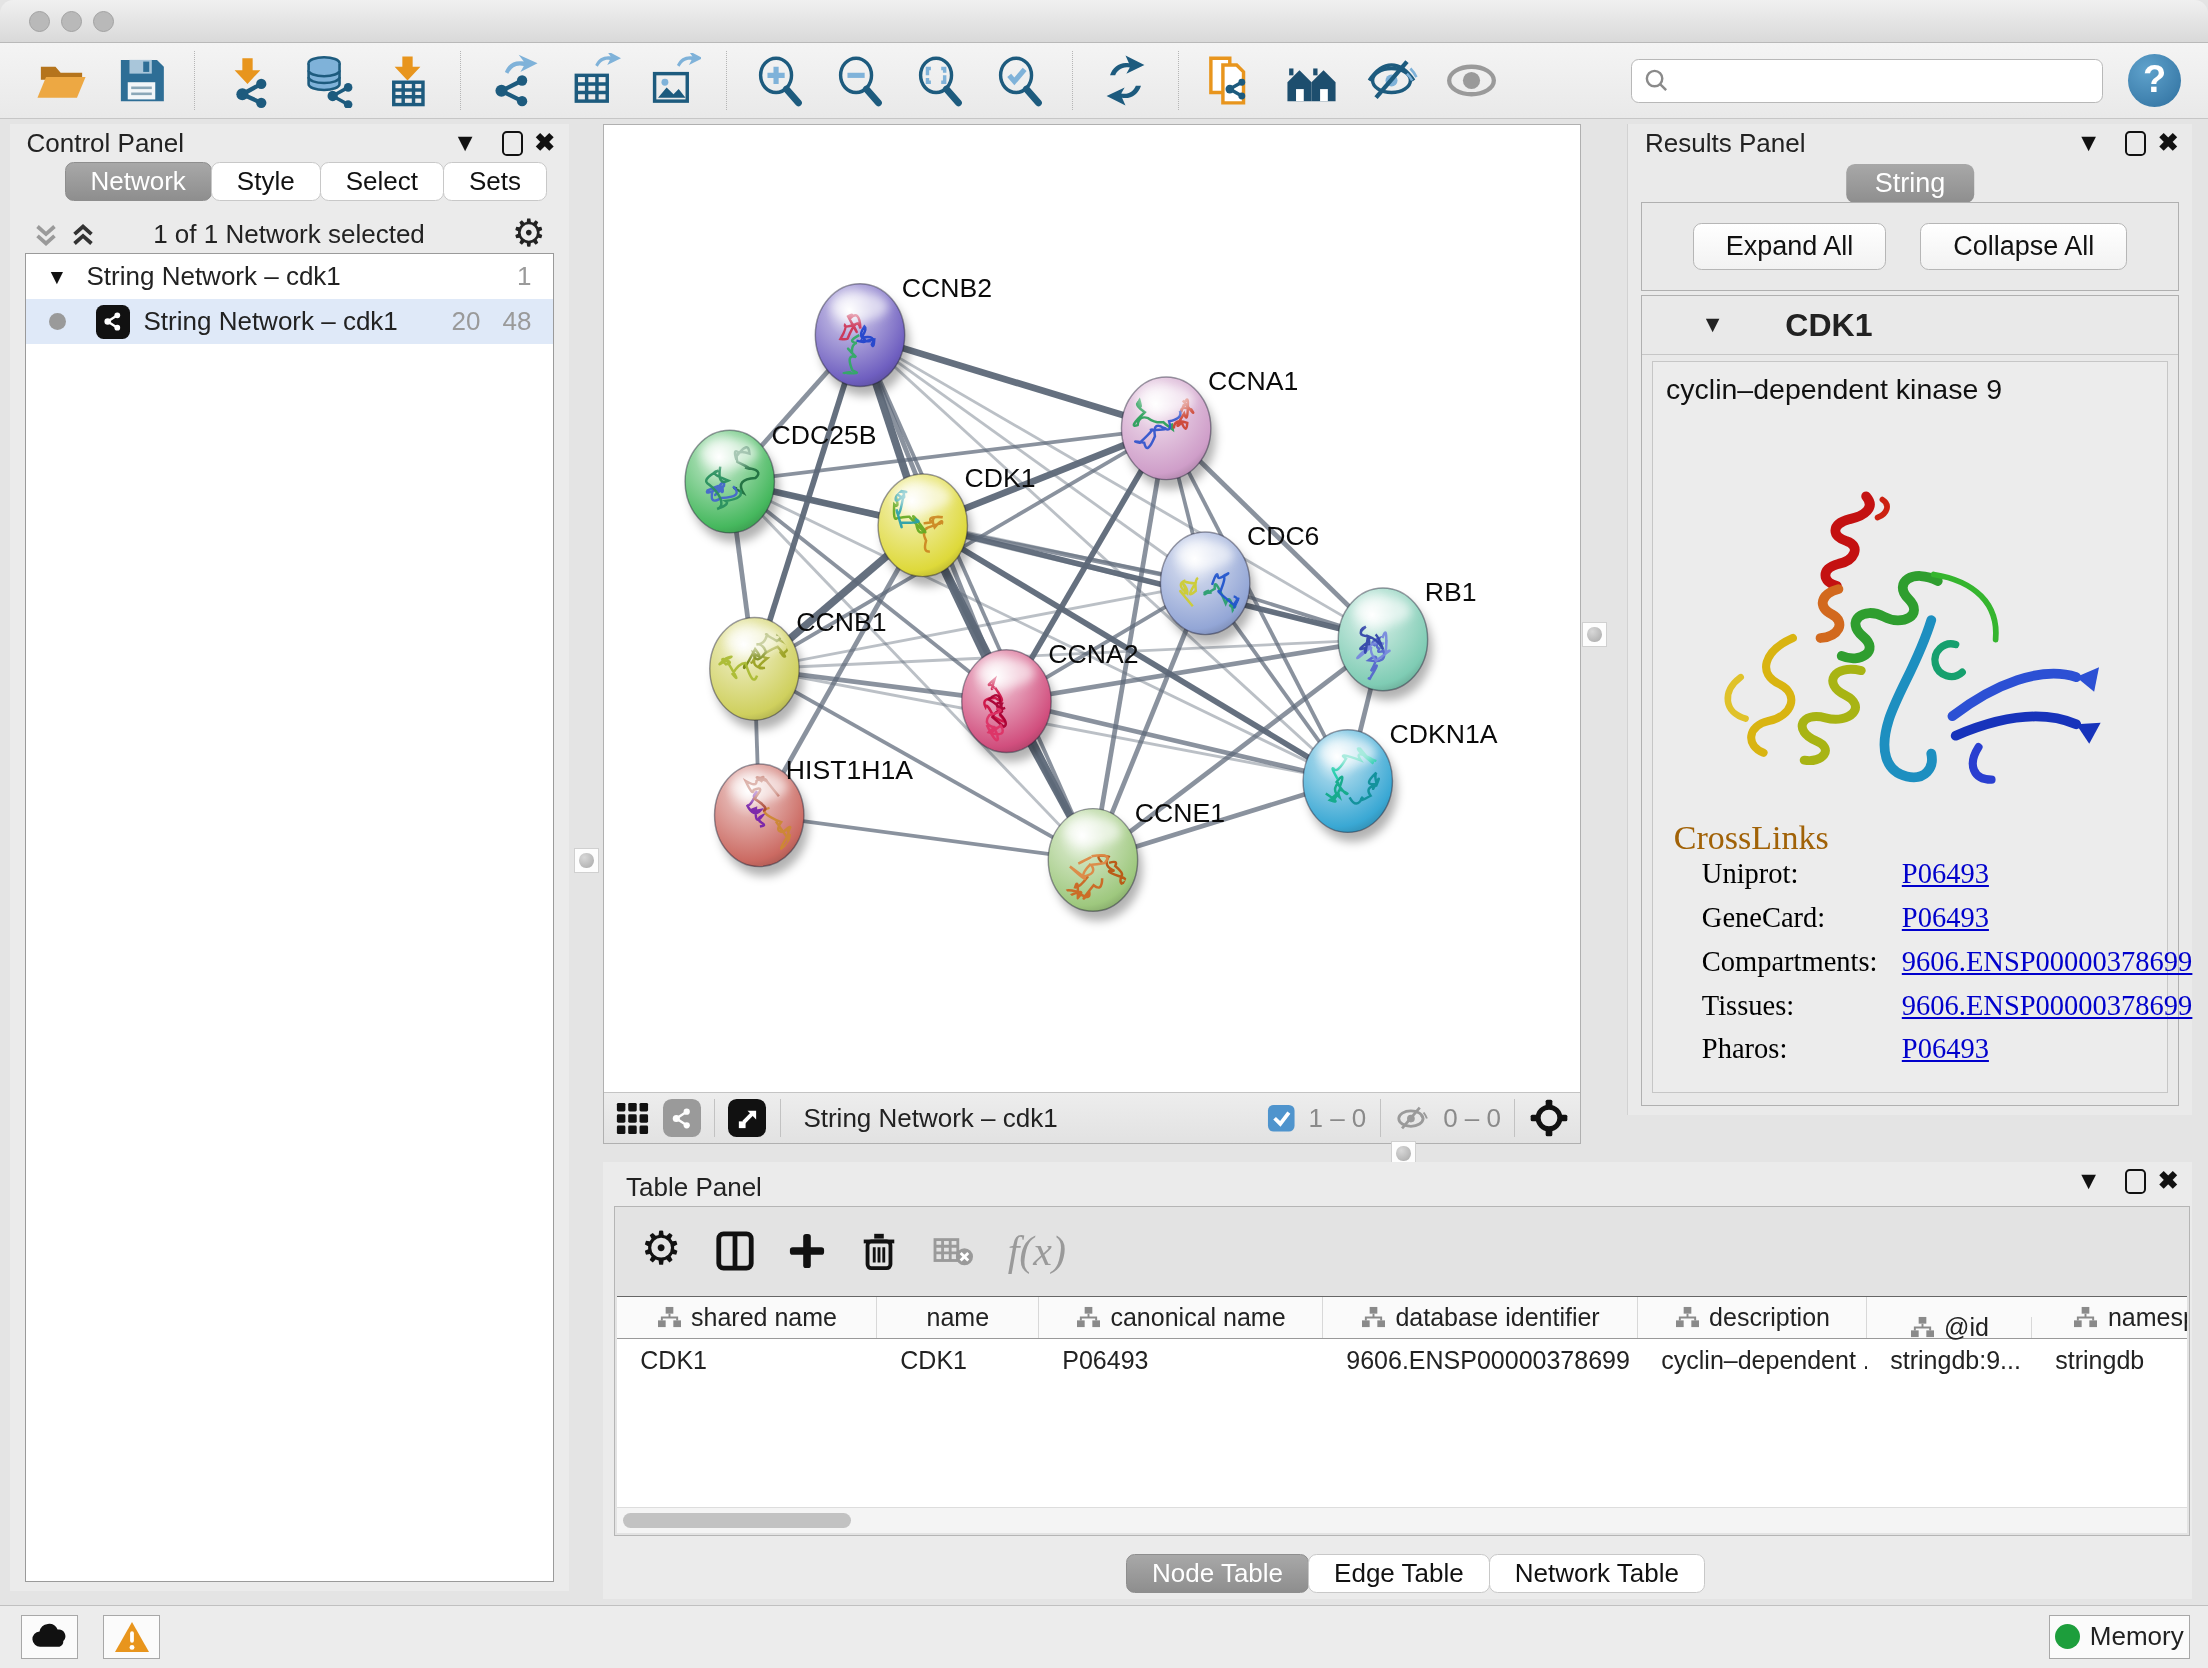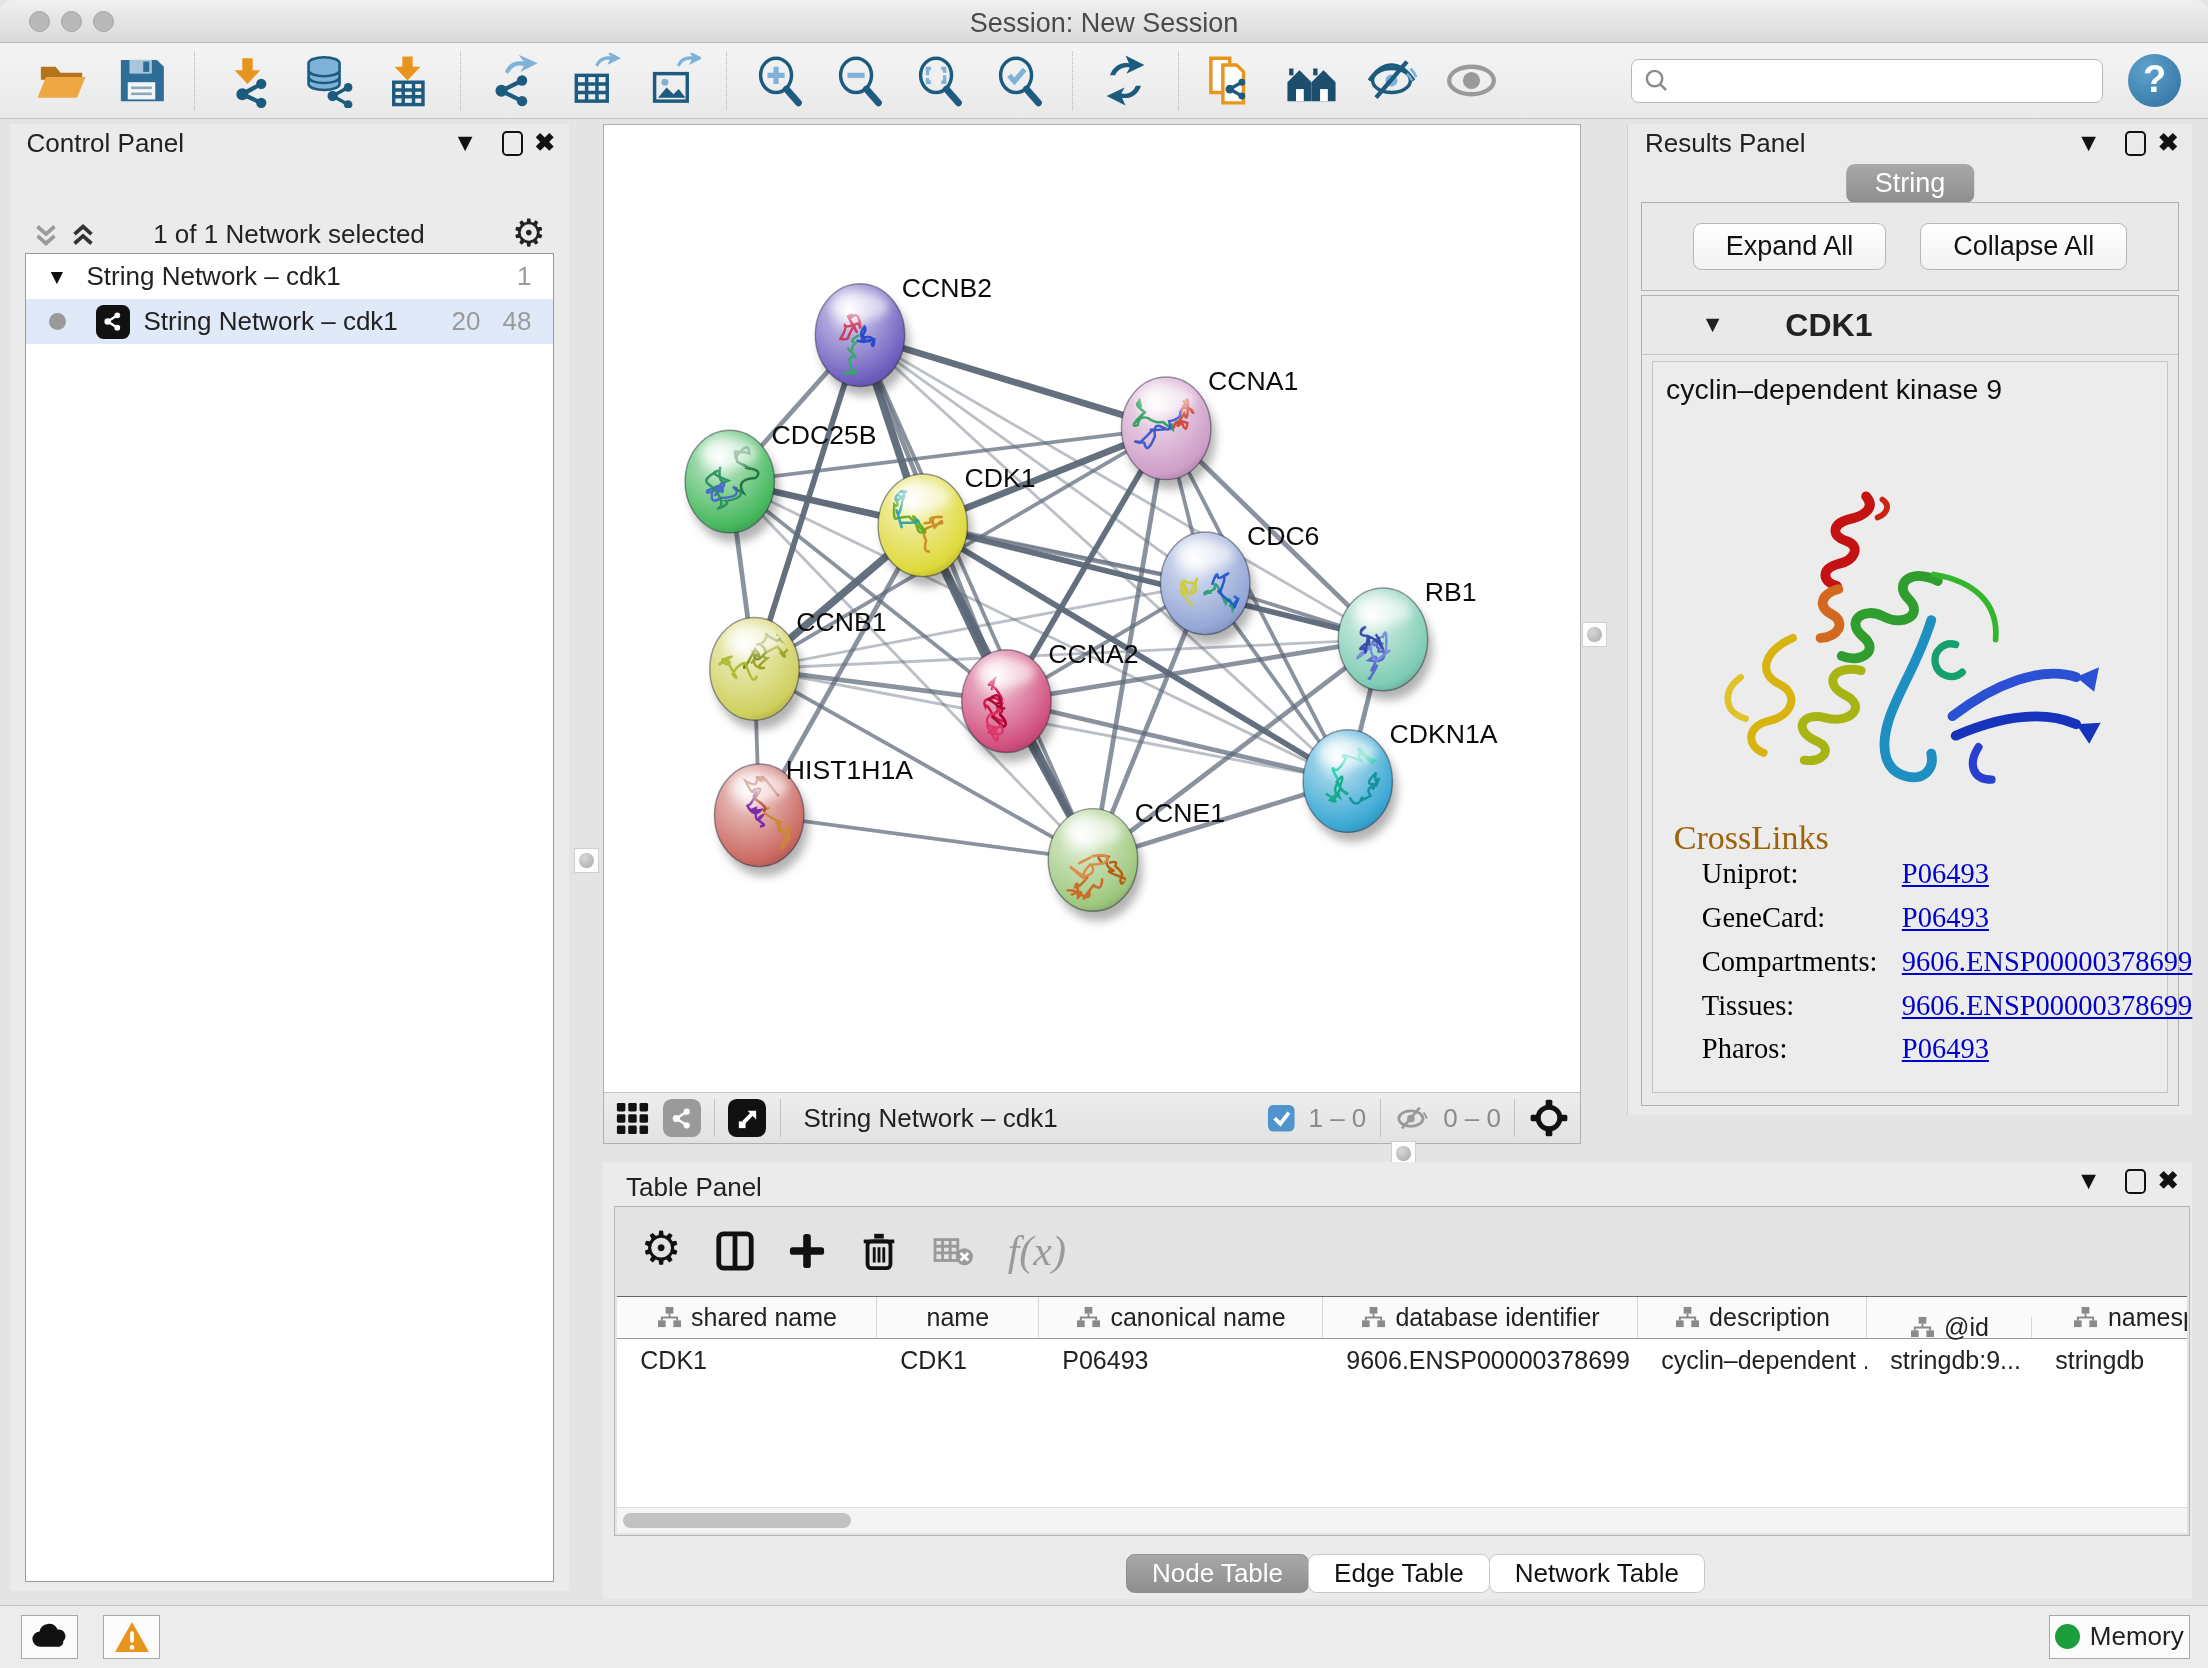--- a/index.html
+++ b/index.html
@@ -138,21 +138,20 @@
 
   svg text { font-family:"Liberation Sans",sans-serif; }
 </style>
 </head>
 <body>
 
 <div class="titlebar">
   <span class="traffic t1"></span>
   <span class="traffic t2"></span>
   <span class="traffic t3"></span>
-  <div class="win-title">Session: New Session</div>
 </div>
 
 <div class="toolbar">
   <svg class="tbi" viewBox="0 0 64 64">
     <path d="M8 16h17l6 7h25v8H8z" fill="#b5741c"></path>
     <path d="M4 52l10-24h46l-10 24z" fill="#eda843"></path>
   </svg>
   <svg class="tbi" viewBox="0 0 64 64">
     <path d="M8 8h42l8 8v40H8z" fill="#2e6e96"></path>
     <rect x="18" y="8" width="26" height="16" fill="#a9c6da"></rect>
@@ -285,20 +284,26 @@
   </div>
   <div class="helpbtn">?</div>
 </div>
 
 <div class="control-panel">
   <div class="cp-head">
     <span class="panel-title" style="position:absolute;left:17px;top:3.8px">Control Panel</span>
     <span class="panel-ctrl" style="right:91px">▼</span>
     <span class="panel-ctrl float-box" style="right:46px;top:6.7px"></span>
     <span class="panel-ctrl" style="right:13.3px;font-weight:bold">✖</span>
+  </div>
+  <div class="cp-tabs">
+    <div class="tab sel">Network</div>
+    <div class="tab">Style</div>
+    <div class="tab">Select</div>
+    <div class="tab">Sets</div>
   </div>
   <div class="cp-sub">
     <svg width="32" height="32" viewBox="0 0 34 34" style="position:absolute;left:5.7px;top:3.8px">
       <path d="M8 8l9 8 9-8M8 18l9 8 9-8" fill="none" stroke="#9a9a9a" stroke-width="4"></path>
     </svg>
     <svg width="32" height="32" viewBox="0 0 34 34" style="position:absolute;left:42px;top:3.8px">
       <path d="M8 26l9-8 9 8M8 16l9-8 9 8" fill="none" stroke="#333" stroke-width="4"></path>
     </svg>
     <span class="status">1 of 1 Network selected</span>
     <span style="position:absolute;right:7.6px;top:-3.8px;font-size:38px;color:#222">⚙</span>

